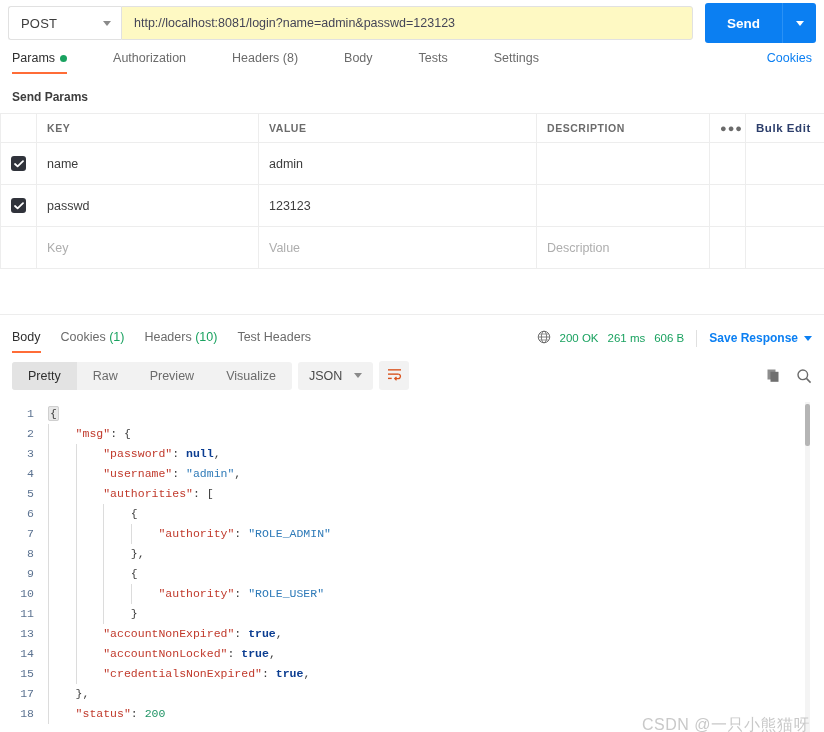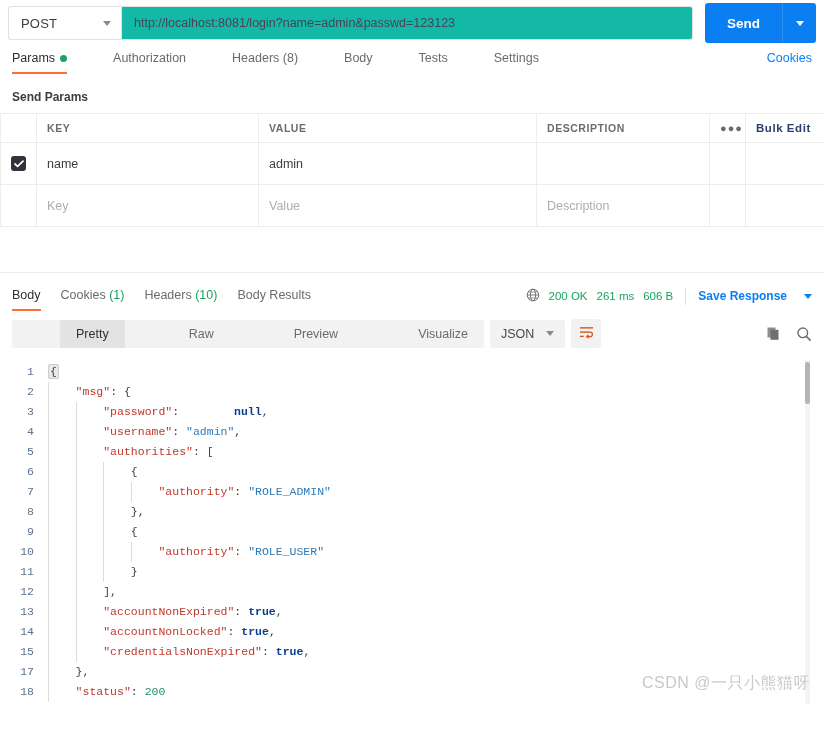--- a/index.html
+++ b/index.html
@@ -37,21 +37,21 @@
     width: 0; height: 0;
     border-left: 4px solid transparent;
     border-right: 4px solid transparent;
     border-top: 5px solid #8a8a8a;
   }
   .url-input {
     flex: 1;
     height: 34px;
     border: 1px solid #e1e1e1;
     border-radius: 0 3px 3px 0;
-    background: #14b8a6;
+    background: #fef9c3;
     display: flex;
     align-items: center;
     padding: 0 12px;
     font-size: 12.5px;
     color: #454557;
     overflow: hidden;
     white-space: nowrap;
   }
   .send-group {
     display: flex;
@@ -236,21 +236,21 @@
     width: 1px; height: 17px;
     background: #e0e0e0;
     margin: 0 3px;
   }
   .save-resp {
     color: #0b7ff2;
     font-weight: bold;
     font-size: 12px;
     display: flex;
     align-items: center;
-    gap: 17px;
+    gap: 6px;
     cursor: pointer;
   }
   .caret-blue {
     width: 0; height: 0;
     border-left: 4px solid transparent;
     border-right: 4px solid transparent;
     border-top: 5px solid #0b7ff2;
   }
 
   
@@ -267,21 +267,20 @@
     overflow: hidden;
   }
   .seg-btn {
     font-size: 12.5px;
     color: #6b6b6b;
     padding: 7px 16px;
     cursor: pointer;
     background: transparent;
     border: none;
     font-family: inherit;
-    margin-left: 48px;
   }
   .seg-btn.active {
     background: #e3e3e3;
     color: #2f2f2f;
   }
   .json-select {
     display: flex;
     align-items: center;
     gap: 12px;
     background: #f2f2f2;
@@ -330,21 +329,21 @@
     text-align: right;
     padding-right: 10px;
     color: #5c7391;
     user-select: none;
   }
   .ctext { position: relative; padding-left: 4px; }
   .tk-key { color: #c0392b; }
   .tk-str { color: #2e7ab8; }
   .tk-num { color: #1f9465; }
   .tk-bool { color: #0b3d91; font-weight: bold; }
-  .tk-null { color: #0b3d91; font-weight: bold; margin-left: 48px; }
+  .tk-null { color: #0b3d91; font-weight: bold; }
   .tk-punc { color: #3d3d3d; }
   .fold {
     background: #e8e8e8;
     border: 1px solid #cfcfcf;
     border-radius: 2px;
     padding: 0 1px;
     color: #3d3d3d;
   }
   .vbar {
     position: absolute;
@@ -443,20 +442,34 @@
               <path d="M1 4 L3.6 6.4 L9 1.2" stroke="#fff" stroke-width="1.8" fill="none" stroke-linecap="round" stroke-linejoin="round"></path>
             </svg>
         </div>
       </td>
       <td class="cell-val">name</td>
       <td class="cell-val">admin</td>
       <td></td>
       <td></td>
       <td></td>
     </tr>
+    <tr>
+      <td>
+        <div class="cbox">
+          <svg width="10" height="8" viewBox="0 0 10 8">
+              <path d="M1 4 L3.6 6.4 L9 1.2" stroke="#fff" stroke-width="1.8" fill="none" stroke-linecap="round" stroke-linejoin="round"></path>
+            </svg>
+        </div>
+      </td>
+      <td class="cell-val">passwd</td>
+      <td class="cell-val">123123</td>
+      <td></td>
+      <td></td>
+      <td></td>
+    </tr>
     <tr class="row-empty">
       <td></td>
       <td class="placeholder">Key</td>
       <td class="placeholder">Value</td>
       <td class="placeholder">Description</td>
       <td></td>
       <td></td>
     </tr>
   </tbody>
 </table>
@@ -467,21 +480,21 @@
 <div class="resp-tabs">
   <div class="rtab active">Body</div>
   <div class="rtab">
     <span>Cookies</span>
     <span class="count-green">(1)</span>
   </div>
   <div class="rtab">
     <span>Headers</span>
     <span class="count-green">(10)</span>
   </div>
-  <div class="rtab">Body Results</div>
+  <div class="rtab">Test Headers</div>
 
   <div class="resp-meta">
     <span>
       <svg width="14" height="14" viewBox="0 0 16 16">
         <circle cx="8" cy="8" r="6.6" stroke="#6b6b6b" stroke-width="1.1" fill="none"></circle>
         <ellipse cx="8" cy="8" rx="3" ry="6.6" stroke="#6b6b6b" stroke-width="1" fill="none"></ellipse>
         <line x1="1.4" y1="8" x2="14.6" y2="8" stroke="#6b6b6b" stroke-width="1"></line>
         <line x1="2.4" y1="4.6" x2="13.6" y2="4.6" stroke="#6b6b6b" stroke-width=".8"></line>
         <line x1="2.4" y1="11.4" x2="13.6" y2="11.4" stroke="#6b6b6b" stroke-width=".8"></line>
       </svg>
@@ -541,21 +554,20 @@
       <div class="cline"><span class="lnum">2</span><span class="ctext"><span class="vbar" style="left: 4px;"></span><span>    </span><span class="tk-key">"msg"</span><span class="tk-punc">: </span><span class="tk-punc">{</span></span></div>
       <div class="cline"><span class="lnum">3</span><span class="ctext"><span class="vbar" style="left: 4px;"></span><span class="vbar" style="left: 31.68px;"></span><span>        </span><span class="tk-key">"password"</span><span class="tk-punc">: </span><span class="tk-null">null</span><span class="tk-punc">,</span></span></div>
       <div class="cline"><span class="lnum">4</span><span class="ctext"><span class="vbar" style="left: 4px;"></span><span class="vbar" style="left: 31.68px;"></span><span>        </span><span class="tk-key">"username"</span><span class="tk-punc">: </span><span class="tk-str">"admin"</span><span class="tk-punc">,</span></span></div>
       <div class="cline"><span class="lnum">5</span><span class="ctext"><span class="vbar" style="left: 4px;"></span><span class="vbar" style="left: 31.68px;"></span><span>        </span><span class="tk-key">"authorities"</span><span class="tk-punc">: </span><span class="tk-punc">[</span></span></div>
       <div class="cline"><span class="lnum">6</span><span class="ctext"><span class="vbar" style="left: 4px;"></span><span class="vbar" style="left: 31.68px;"></span><span class="vbar" style="left: 59.36px;"></span><span>            </span><span class="tk-punc">{</span></span></div>
       <div class="cline"><span class="lnum">7</span><span class="ctext"><span class="vbar" style="left: 4px;"></span><span class="vbar" style="left: 31.68px;"></span><span class="vbar" style="left: 59.36px;"></span><span class="vbar" style="left: 87.04px;"></span><span>                </span><span class="tk-key">"authority"</span><span class="tk-punc">: </span><span class="tk-str">"ROLE_ADMIN"</span></span></div>
       <div class="cline"><span class="lnum">8</span><span class="ctext"><span class="vbar" style="left: 4px;"></span><span class="vbar" style="left: 31.68px;"></span><span class="vbar" style="left: 59.36px;"></span><span>            </span><span class="tk-punc">},</span></span></div>
       <div class="cline"><span class="lnum">9</span><span class="ctext"><span class="vbar" style="left: 4px;"></span><span class="vbar" style="left: 31.68px;"></span><span class="vbar" style="left: 59.36px;"></span><span>            </span><span class="tk-punc">{</span></span></div>
       <div class="cline"><span class="lnum">10</span><span class="ctext"><span class="vbar" style="left: 4px;"></span><span class="vbar" style="left: 31.68px;"></span><span class="vbar" style="left: 59.36px;"></span><span class="vbar" style="left: 87.04px;"></span><span>                </span><span class="tk-key">"authority"</span><span class="tk-punc">: </span><span class="tk-str">"ROLE_USER"</span></span></div>
       <div class="cline"><span class="lnum">11</span><span class="ctext"><span class="vbar" style="left: 4px;"></span><span class="vbar" style="left: 31.68px;"></span><span class="vbar" style="left: 59.36px;"></span><span>            </span><span class="tk-punc">}</span></span></div>
-      <div class="cline"><span class="lnum">12</span><span class="ctext"><span class="vbar" style="left: 4px;"></span><span class="vbar" style="left: 31.68px;"></span><span>        </span><span class="tk-punc">],</span></span></div>
       <div class="cline"><span class="lnum">13</span><span class="ctext"><span class="vbar" style="left: 4px;"></span><span class="vbar" style="left: 31.68px;"></span><span>        </span><span class="tk-key">"accountNonExpired"</span><span class="tk-punc">: </span><span class="tk-bool">true</span><span class="tk-punc">,</span></span></div>
       <div class="cline"><span class="lnum">14</span><span class="ctext"><span class="vbar" style="left: 4px;"></span><span class="vbar" style="left: 31.68px;"></span><span>        </span><span class="tk-key">"accountNonLocked"</span><span class="tk-punc">: </span><span class="tk-bool">true</span><span class="tk-punc">,</span></span></div>
       <div class="cline"><span class="lnum">15</span><span class="ctext"><span class="vbar" style="left: 4px;"></span><span class="vbar" style="left: 31.68px;"></span><span>        </span><span class="tk-key">"credentialsNonExpired"</span><span class="tk-punc">: </span><span class="tk-bool">true</span><span class="tk-punc">,</span></span></div>
       <div class="cline"><span class="lnum">17</span><span class="ctext"><span class="vbar" style="left: 4px;"></span><span>    </span><span class="tk-punc">},</span></span></div>
       <div class="cline"><span class="lnum">18</span><span class="ctext"><span class="vbar" style="left: 4px;"></span><span>    </span><span class="tk-key">"status"</span><span class="tk-punc">: </span><span class="tk-num">200</span></span></div>
     </div>
   <div class="scrollbar-track"></div>
   <div class="scrollbar-thumb"></div>
   <div class="watermark">CSDN @一只小熊猫呀</div>
 </div>

